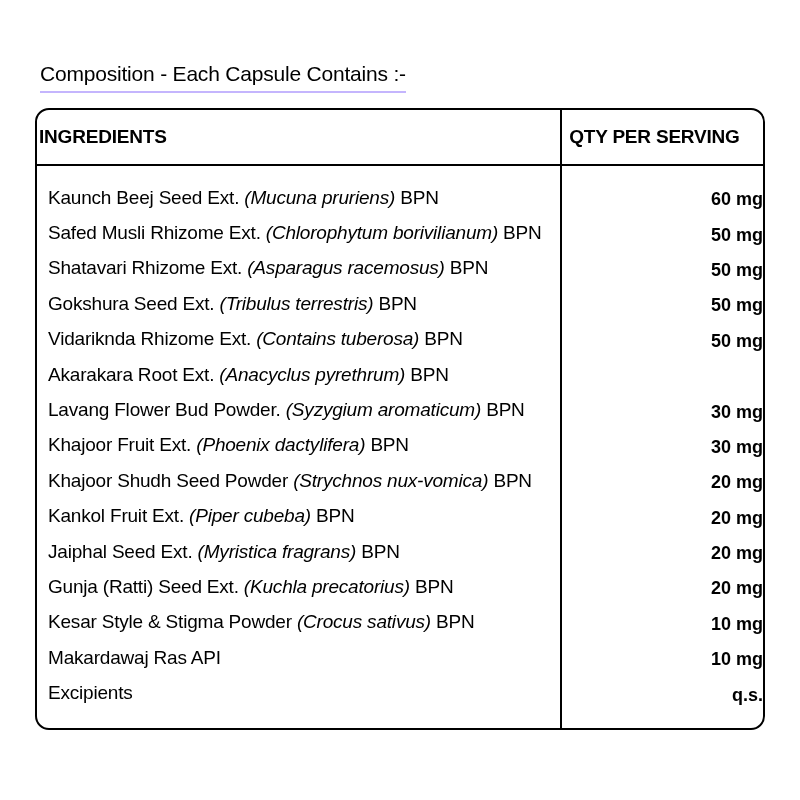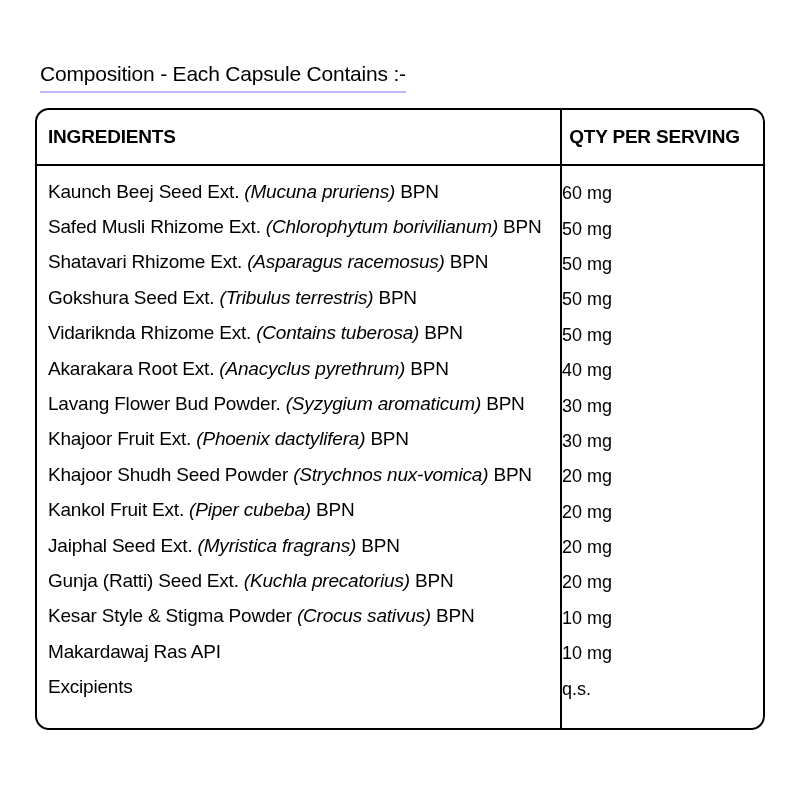--- a/index.html
+++ b/index.html
@@ -43,58 +43,59 @@
   }
 
   .header-row {
     display: flex;
     height: 56px;
     border-bottom: 2px solid #000000;
   }
   .header-cell-ing {
     width: 525px;
     display: flex; align-items: center;
-    padding-left: 11px;
+    padding-left: 2px;
     font-weight: bold;
     font-size: 19px;
     letter-spacing: -0.2px;
   }
   .header-cell-qty {
     width: 224px;
     display: flex; align-items: center; justify-content: center;
     font-weight: bold;
     font-size: 19px;
     letter-spacing: -0.2px;
     text-align: center;
   }
 
   .tbody {
-    padding-top: 8px;
+    padding-top: 14px;
   }
   .row {
     display: flex;
     height: 35.4px;
     align-items: center;
   }
   .cell-ing {
     width: 525px;
     padding-left: 11px;
     font-size: 19px;
     letter-spacing: -0.2px;
     white-space: nowrap;
     overflow: hidden;
   }
   .cell-ing .r-latin { font-style: italic; }
   .cell-qty {
     width: 201px;
-    text-align: left;
+    text-align: right;
     font-size: 18px;
     position: relative;
     top: 2px;
     white-space: nowrap;
+    font-weight: bold;
   }
 </style>
 </head>
 <body>
 
 <div class="page">
 
   <div class="title">Composition - Each Capsule Contains :-</div>
 
   <div class="comp-table">
@@ -149,21 +150,20 @@
     </div>
     <div class="cell-qty">50 mg</div>
   </div>
 
   <div class="row">
     <div class="cell-ing">
       <span class="r-name">Akarakara Root Ext.</span>
       <span class="r-latin">(Anacyclus pyrethrum)</span>
       <span class="r-suffix">BPN</span>
     </div>
-    <div class="cell-qty">40 mg</div>
   </div>
 
   <div class="row">
     <div class="cell-ing">
       <span class="r-name">Lavang Flower Bud Powder.</span>
       <span class="r-latin">(Syzygium aromaticum)</span>
       <span class="r-suffix">BPN</span>
     </div>
     <div class="cell-qty">30 mg</div>
   </div>

